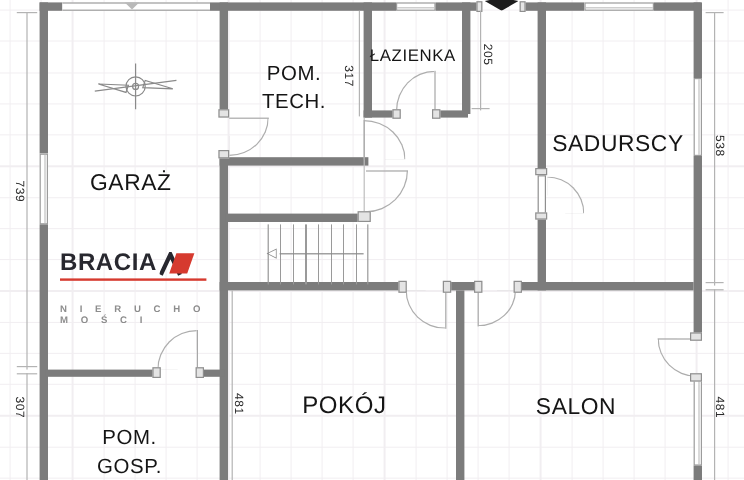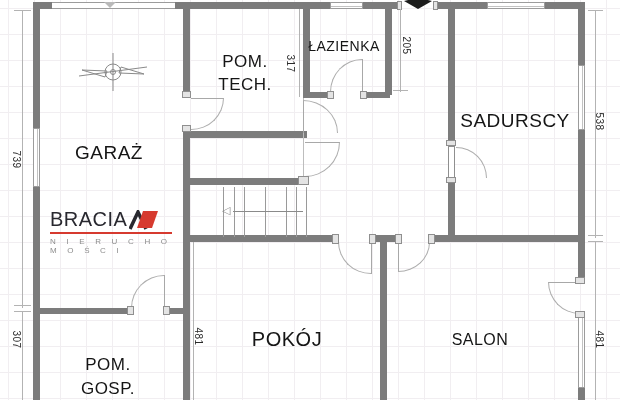--- a/index.html
+++ b/index.html
@@ -34,24 +34,24 @@
     background:repeating-linear-gradient(to right, transparent 0, transparent 9.5px, #9a9a9a 9.5px, #9a9a9a 10.5px);}
   .stair-arrow-line{position:absolute; left:233px; top:211px; width:70px; height:1px; background:#8a8a8a;}
   .stair-arrow-head{position:absolute; left:222px; top:204px; font-size:11px; color:#8a8a8a;}
   .entry-marker{position:absolute; left:404px; top:0; width:28px; height:9px; background:#1c1c1c;
     clip-path:polygon(50% 100%, 0 10%, 15% 0, 85% 0, 100% 10%);}
   .garage-marker{position:absolute; left:104px; top:2px; width:0; height:0;
     border-left:6px solid transparent; border-right:6px solid transparent; border-top:6px solid #b9b9b9;}
   .garage-door{position:absolute; left:52px; top:2px; width:123px; height:7px; background:#fff;
     border-top:1px solid #9c9c9c; border-bottom:1px solid #9c9c9c; box-sizing:border-box;}
   .logo{position:absolute; left:50px; top:209px; width:130px;}
-  .logo-line1{font-size:20px; font-weight:400; color:#28282f; letter-spacing:0.5px; line-height:21px; display:flex; align-items:center;}
+  .logo-line1{font-size:20px; font-weight:700; color:#28282f; letter-spacing:0.5px; line-height:21px; display:flex; align-items:center;}
   .logo-line2{font-size:20px; font-weight:700; color:#28282f; letter-spacing:0.5px; line-height:22px;}
   .logo-rule{margin-top:2px; width:122px; height:2px; background:#d63a2f;}
-  .logo-line3{margin-top:3px; font-size:8px; font-weight:400; color:#8d8d8d; letter-spacing:4.2px;}
+  .logo-line3{margin-top:19px; font-size:8px; font-weight:700; color:#8d8d8d; letter-spacing:4.2px;}
   .fan{position:absolute; left:78px; top:52px;}
 </style>
 </head>
 <body>
 
 <div class="plan">
 
   <div class="w" style="left:33px;top:2px;width:19px;height:7px;"></div>
   <div class="garage-door"></div>
   <div class="garage-marker"></div>
@@ -153,21 +153,21 @@
   </svg>
 
   <div class="roomlabel" style="left:109px;top:153px;font-size:19px;">GARAŻ</div>
   <div class="roomlabel" style="left:245px;top:73px;font-size:17px;line-height:23px;">
     <span style="display:block">POM.</span>
     <span style="display:block">TECH.</span>
   </div>
   <div class="roomlabel" style="left:344px;top:46px;font-size:14px;text-align:right;">ŁAZIENKA</div>
   <div class="roomlabel" style="left:515px;top:121px;font-size:19px;">SADURSCY</div>
   <div class="roomlabel" style="left:287px;top:339px;font-size:20px;">POKÓJ</div>
-  <div class="roomlabel" style="left:480px;top:340px;font-size:16px;">SALON</div>
+  <div class="roomlabel" style="left:480px;top:340px;font-size:19px;">SALON</div>
   <div class="roomlabel" style="left:108px;top:377px;font-size:17px;line-height:24px;">
     <span style="display:block">POM.</span>
     <span style="display:block">GOSP.</span>
   </div>
 
   <div class="dimline" style="left:22px;top:10px;width:1px;height:298px;"></div>
   <div class="dimtick" style="left:14px;top:10px;width:17px;height:1px;"></div>
   <div class="dimtick" style="left:14px;top:305px;width:17px;height:1px;"></div>
   <div class="dimtick" style="left:14px;top:311px;width:17px;height:1px;"></div>
   <div class="dimline" style="left:22px;top:311px;width:1px;height:89px;"></div>

